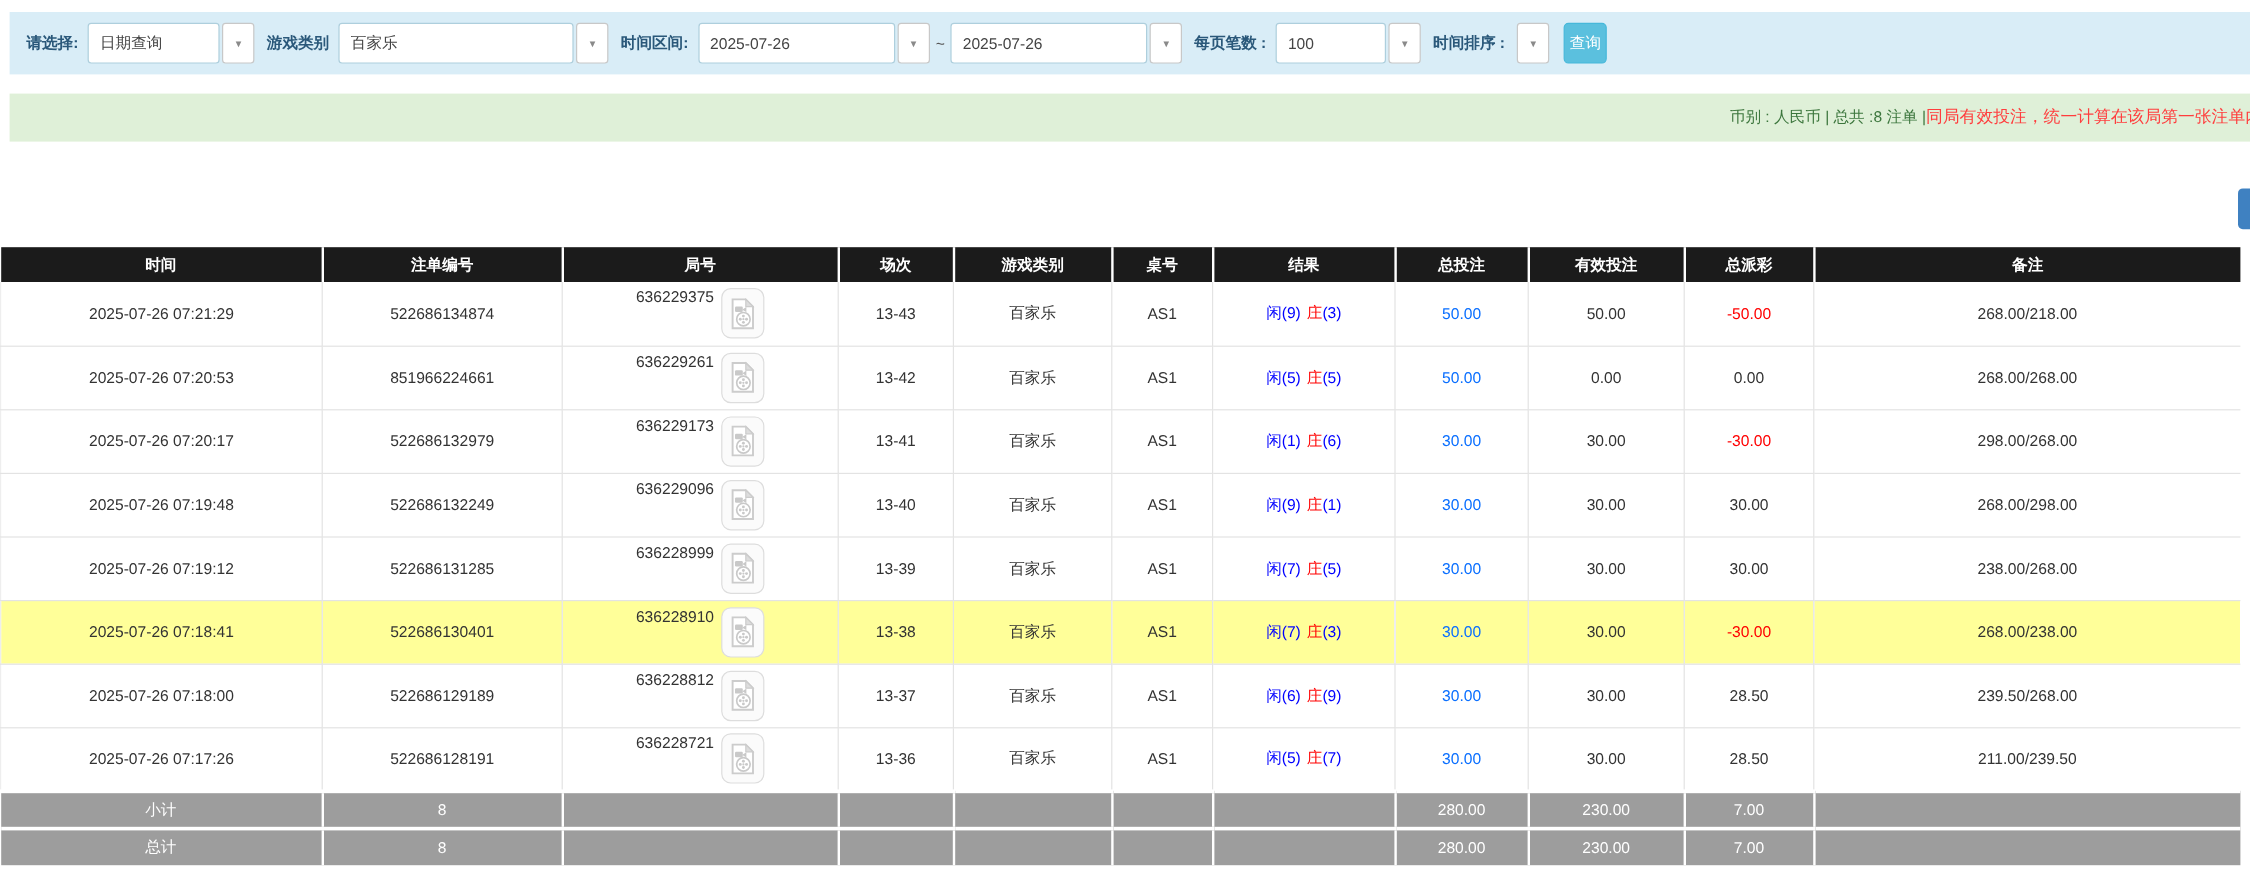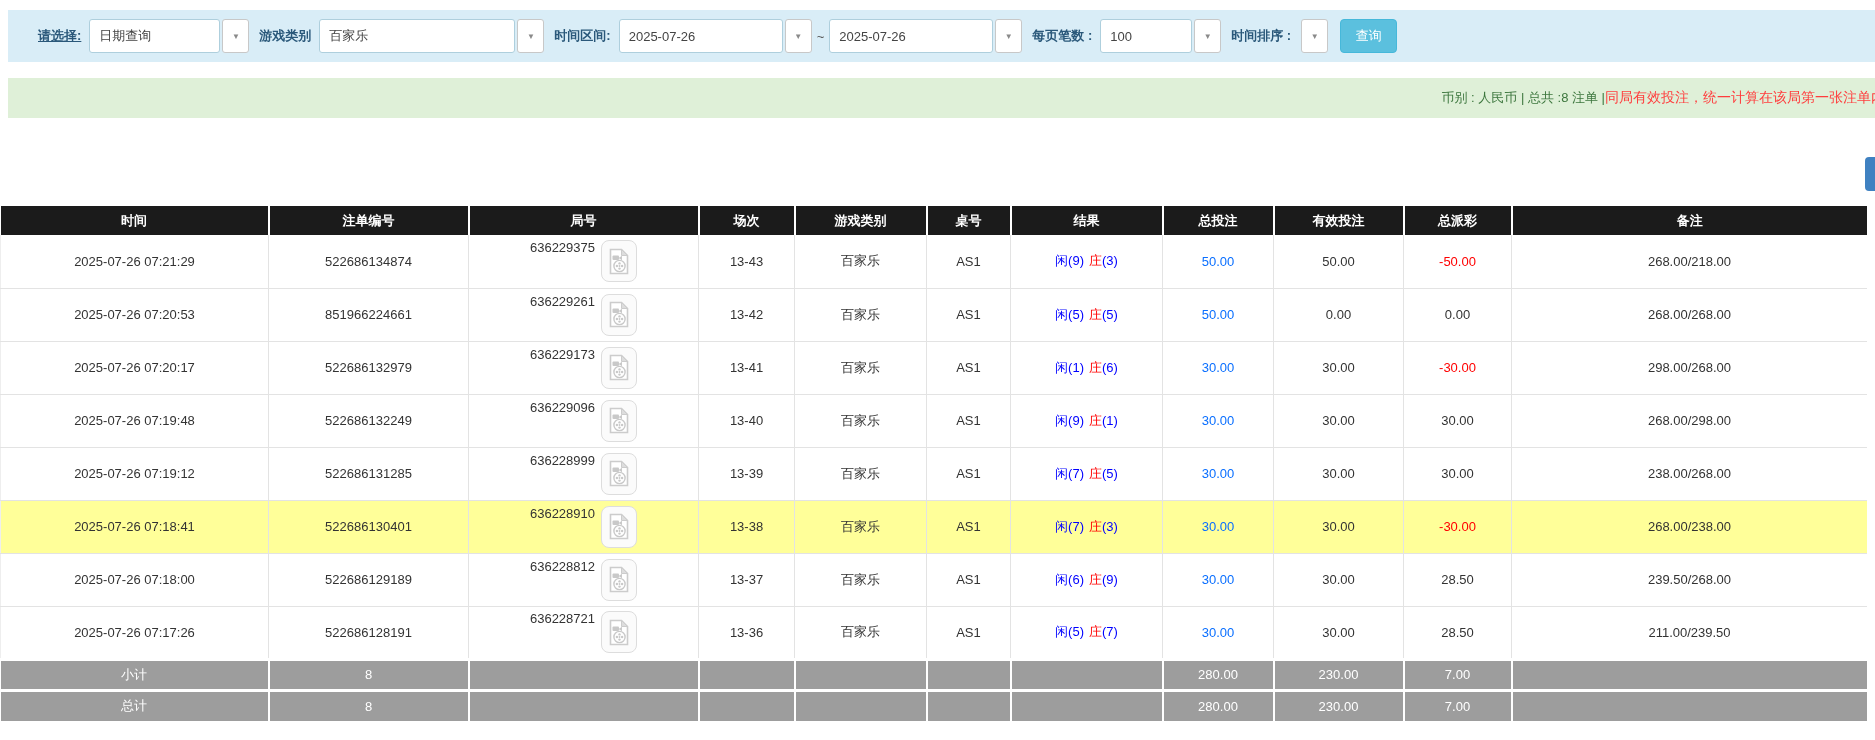--- a/index.html
+++ b/index.html
@@ -22,34 +22,34 @@
   body{font-family:"Liberation Sans","DejaVu Sans",sans-serif;}
   .page{position:relative;width:1875px;height:740px;overflow:hidden;background:#fff;}
 
   
   .filter-bar{
     position:absolute;left:8px;top:10px;right:0;height:52px;
     background:var(--filter-bar-bg);
     display:flex;align-items:center;padding-left:14px;white-space:nowrap;
   }
   .f-label{font-size:13px;font-weight:bold;color:var(--label-navy);margin:0 8px 0 10px;}
-  .f-label.first{margin-left:16px;text-decoration:underline;}
+  .f-label.first{margin-left:0;}
   .combo{display:flex;height:34px;}
   .combo-input{
     background:#fff;border:1px solid #aecfdd;border-radius:3px;
     padding:0 9px;font-size:13px;color:#444;display:flex;align-items:center;
   }
   .combo-arrow{
     width:27px;margin-left:2px;background:#fff;border:1px solid #c8c8c8;border-radius:3px;
     display:flex;align-items:center;justify-content:center;color:#8a8a8a;font-size:8px;
     cursor:pointer;
   }
   .tilde{font-size:13px;color:#555;margin:0 5px;}
   .search-btn{
-    margin-left:12px;width:57px;height:34px;background:var(--accent-blue-button);
+    margin-left:12px;width:36px;height:34px;background:var(--accent-blue-button);
     color:#fff;border:1px solid #46b8da;border-radius:4px;font-size:13px;cursor:pointer;
     display:flex;align-items:center;justify-content:center;
   }
 
   
   .summary-bar{
     position:absolute;left:8px;top:78px;right:0;height:40px;
     background:var(--summary-bar-bg);
     display:flex;align-items:center;justify-content:flex-end;
     overflow:hidden;
@@ -98,21 +98,21 @@
   tfoot td:last-child{border-right:none;}
 </style>
 </head>
 <body>
 
 <div class="page">
 
   <div class="filter-bar">
     <span class="f-label first">请选择:</span>
     <div class="combo">
-      <div class="combo-input" style="width:131px;">日期查询</div>
+      <div class="combo-input" style="width:110px;">日期查询</div>
       <div class="combo-arrow">▼</div>
     </div>
 
     <span class="f-label">游戏类别</span>
     <div class="combo">
       <div class="combo-input" style="width:196px;">百家乐</div>
       <div class="combo-arrow">▼</div>
     </div>
 
     <span class="f-label">时间区间:</span>

